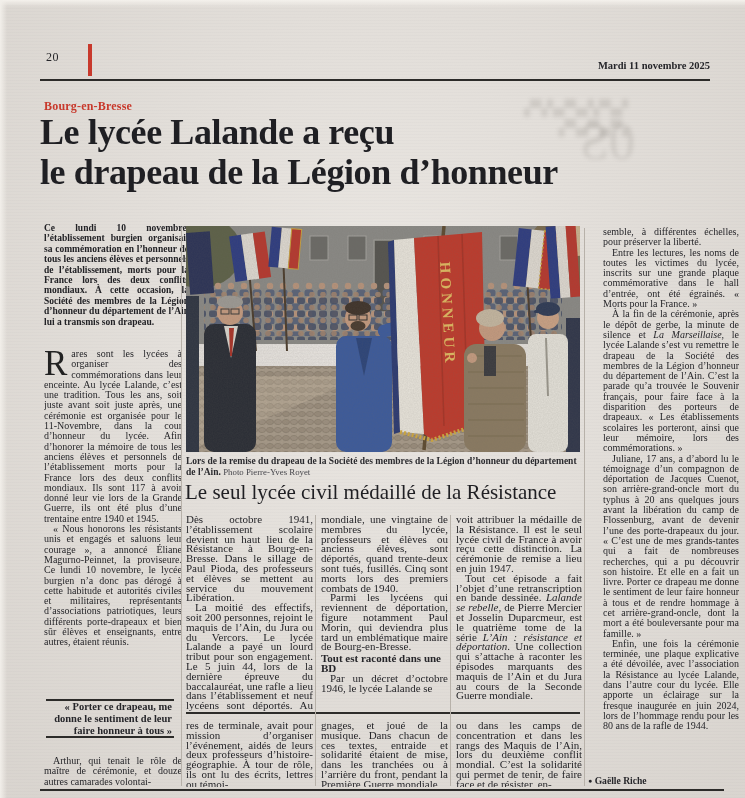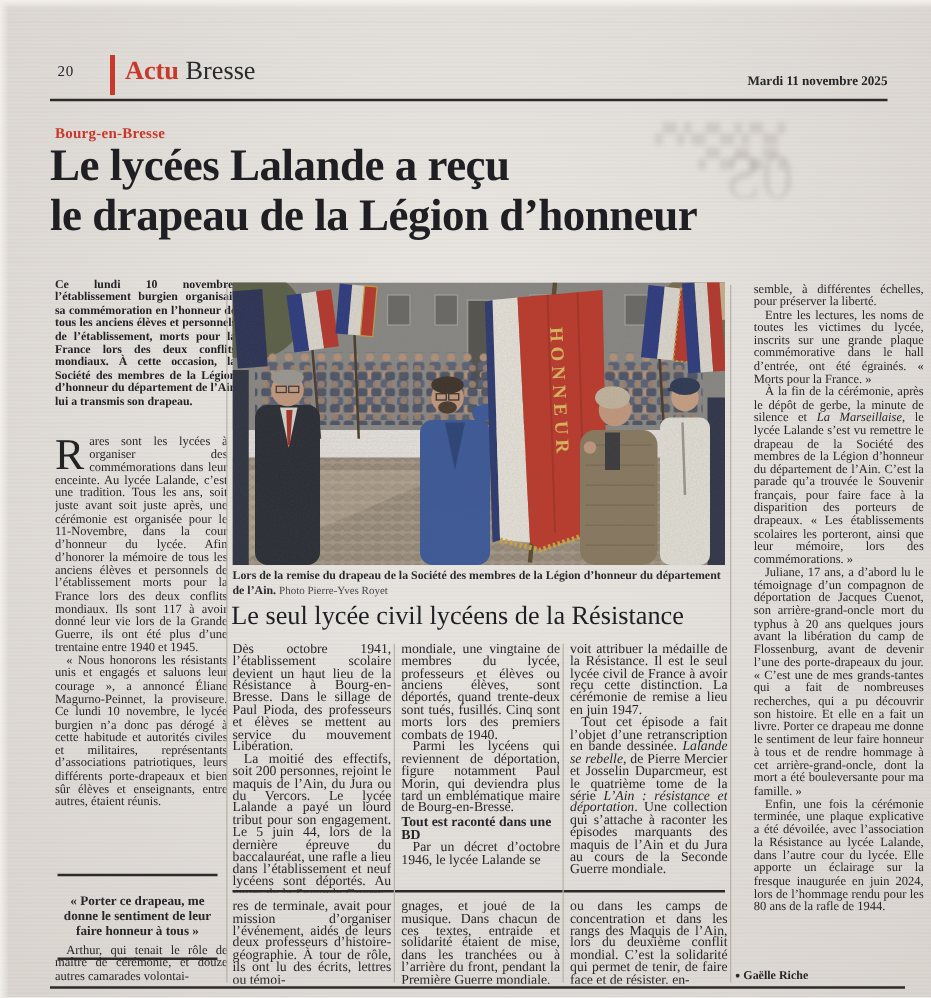--- a/index.html
+++ b/index.html
@@ -34,21 +34,21 @@
 
   #kicker{left:44px;top:99px;font-size:12px;font-weight:bold;color:#c8392c;letter-spacing:.2px;}
   #headline{left:40px;top:112px;width:695px;font-size:36px;line-height:40px;font-weight:bold;color:#1f1f23;letter-spacing:-0.4px;}
 
   #lead{left:44px;top:223px;width:145px;height:124px;overflow:hidden;
         font-size:9.5px;line-height:10.4px;font-weight:bold;text-align:justify;color:#222226;}
 
   #leftbody{left:44px;top:349px;width:138px;height:348px;overflow:hidden;}
   #leftbody .dropcap{float:left;font-size:35px;line-height:28px;padding:1px 4px 0 0;color:#222;}
   #pullquote{left:46px;top:699px;width:124px;border-top:2px solid #2c2b29;border-bottom:2px solid #2c2b29;
-             padding:15px 2px;font-size:10.5px;line-height:11.8px;font-weight:bold;text-align:center;}
+             padding:0 2px;font-size:10.5px;line-height:11.8px;font-weight:bold;text-align:right;}
   #leftend{left:44px;top:756px;width:138px;height:34px;overflow:hidden;}
 
   #photo{left:186px;top:226px;width:394px;height:226px;display:block;}
   #caption{left:186px;top:456px;width:392px;font-size:9.5px;line-height:11px;font-weight:bold;color:#2a2a2e;}
   #caption .credit{font-weight:normal;font-size:8.8px;color:#45454b;}
 
   #subtitle{left:185px;top:480px;width:396px;font-size:21px;line-height:25px;font-weight:400;color:#1f1f23;}
 
   .subcol{top:515px;height:199px;overflow:hidden;}
   #subcol1{left:186px;width:127px;}
@@ -78,33 +78,29 @@
 </style>
 </head>
 <body>
 
 <div id="page">
   <div class="abs edge-top"></div>
   <div class="abs edge-left"></div>
 
   <div class="abs" id="pagenum">20</div>
   <div class="abs" id="accentbar"></div>
-  <div class="abs" id="sectiontitle">
-    <span class="prim">Actu</span>
-    <span class="sec">Bresse</span>
-  </div>
   <div class="abs" id="edition-date">Mardi 11 novembre 2025</div>
   <div class="abs rule" id="header-rule"></div>
 
   <div class="abs ghost" id="ghost1">▚▞▚▚▞▚▞▞▚<br>▞▚▞▚▞▚</div>
   <div class="abs ghost" id="ghost2">0S</div>
 
   <div class="abs" id="kicker">Bourg-en-Bresse</div>
   <div class="abs" id="headline">
-    <div>Le lycées Lalande a reçu</div>
+    <div>Le lycée Lalande a reçu</div>
     <div>le drapeau de la Légion d’honneur</div>
   </div>
 
   <div class="abs" id="lead">Ce lundi 10 novembre, l’établissement burgien organisait sa commémoration en l’honneur de tous les anciens élèves et personnels de l’établissement, morts pour la France lors des deux conflits mondiaux. À cette occasion, la Société des membres de la Légion d’honneur du département de l’Ain lui a transmis son drapeau.</div>
 
   <div class="abs body" id="leftbody">
     <p><span class="dropcap">R</span><span>ares sont les lycées à organiser des commémorations dans leur enceinte. Au lycée Lalande, c’est une tradition. Tous les ans, soit juste avant soit juste après, une cérémonie est organisée pour le 11-Novembre, dans la cour d’honneur du lycée. Afin d’honorer la mémoire de tous les anciens élèves et personnels de l’établissement morts pour la France lors des deux conflits mondiaux. Ils sont 117 à avoir donné leur vie lors de la Grande Guerre, ils ont été plus d’une trentaine entre 1940 et 1945.</span></p>
     <p class="indent">« Nous honorons les résistants unis et engagés et saluons leur courage », a annoncé Éliane Magurno-Peinnet, la proviseure. Ce lundi 10 novembre, le lycée burgien n’a donc pas dérogé à cette habitude et autorités civiles et militaires, représentants d’associations patriotiques, leurs différents porte-drapeaux et bien sûr élèves et enseignants, entre autres, étaient réunis.</p>
   </div>
 
@@ -239,21 +235,21 @@
     </g>
 
     <rect x="0" y="0" width="394" height="226" filter="url(#grainF)" opacity="0.35"></rect>
   </svg>
 
   <div class="abs" id="caption">
     <span>Lors de la remise du drapeau de la Société des membres de la Légion d’honneur du département de l’Ain.</span>
     <span class="credit">Photo Pierre-Yves Royet</span>
   </div>
 
-  <div class="abs" id="subtitle">Le seul lycée civil lycéens de la Résistance</div>
+  <div class="abs" id="subtitle">Le seul lycée civil médaillé de la Résistance</div>
 
   <div class="abs small subcol" id="subcol1">
     <p>Dès octobre 1941, l’établissement scolaire devient un haut lieu de la Résistance à Bourg-en-Bresse. Dans le sillage de Paul Pioda, des professeurs et élèves se mettent au service du mouvement Libération.</p>
     <p class="indent">La moitié des effectifs, soit 200 personnes, rejoint le maquis de l’Ain, du Jura ou du Vercors. Le lycée Lalande a payé un lourd tribut pour son engagement. Le 5 juin 44, lors de la dernière épreuve du baccalauréat, une rafle a lieu dans l’établissement et neuf lycéens sont déportés. Au cours de la Seconde Guerre</p>
   </div>
   <div class="abs small subcol" id="subcol2">
     <p>mondiale, une vingtaine de membres du lycée, professeurs et élèves ou anciens élèves, sont déportés, quand trente-deux sont tués, fusillés. Cinq sont morts lors des premiers combats de 1940.</p>
     <p class="indent">Parmi les lycéens qui reviennent de déportation, figure notamment Paul Morin, qui deviendra plus tard un emblématique maire de Bourg-en-Bresse.</p>
     <p class="subhead-bd">Tout est raconté dans une BD</p>
     <p class="indent">Par un décret d’octobre 1946, le lycée Lalande se</p>

